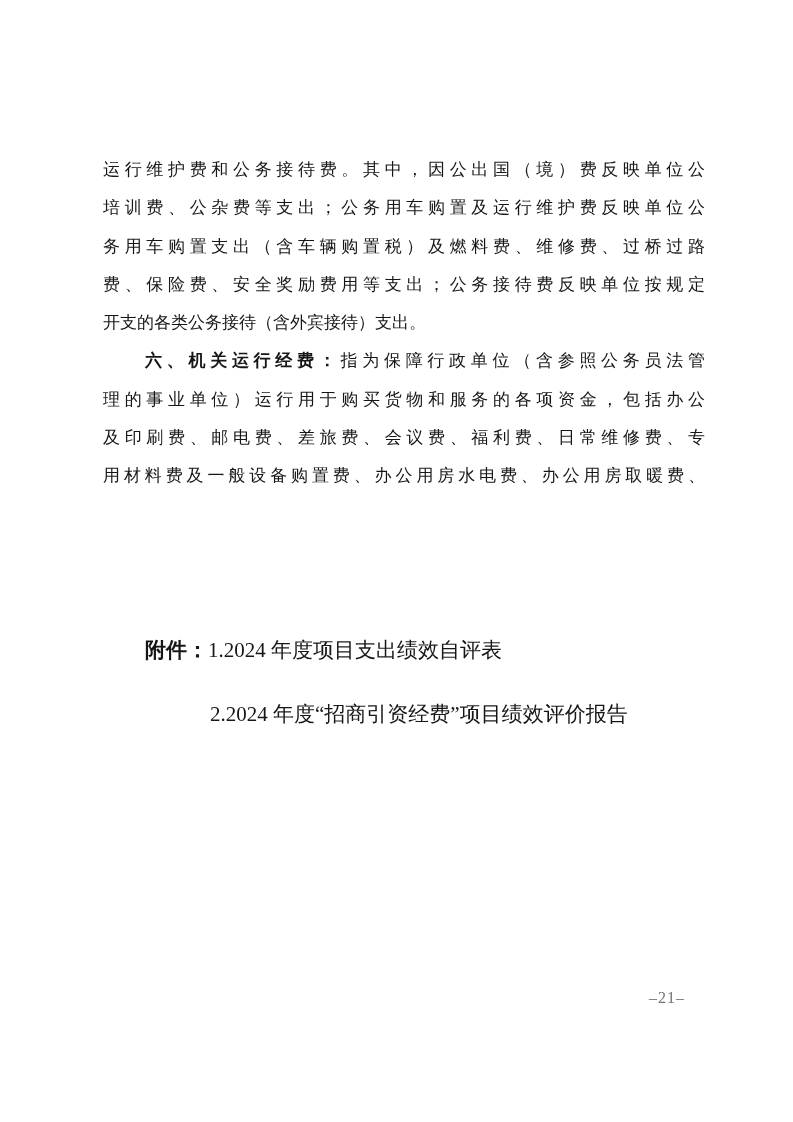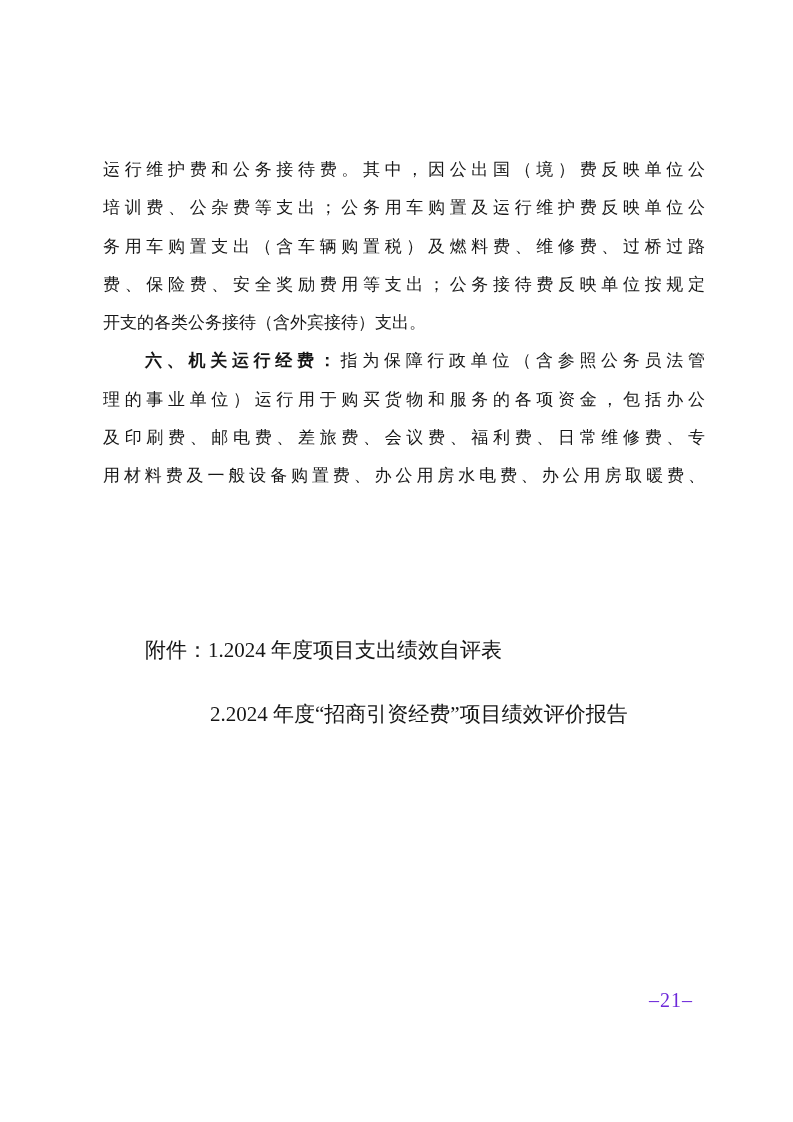--- a/index.html
+++ b/index.html
@@ -33,29 +33,29 @@
   .lead-bold { font-weight: 700; }
   .attachments {
     position: absolute;
     left: 103px;
     top: 630px;
     width: 640px;
     font-size: 21px;
     line-height: 40px;
   }
   .attach-line1 { padding-left: 42px; }
-  .attach-label { font-weight: 400; }
+  .attach-label { font-weight: 700; }
   .attach-line2 { padding-left: 107px; margin-top: 24px; }
   .page-number {
     position: absolute;
     left: 649px;
     top: 989px;
-    font-size: 20px;
+    font-size: 16px;
     letter-spacing: 1px;
-    color: #6d28d9;
+    color: #737373;
     font-family: "Liberation Serif", "DejaVu Serif", serif;
   }
 </style>
 </head>
 <body>
 
 <div class="page">
 
   <div class="content">
 

